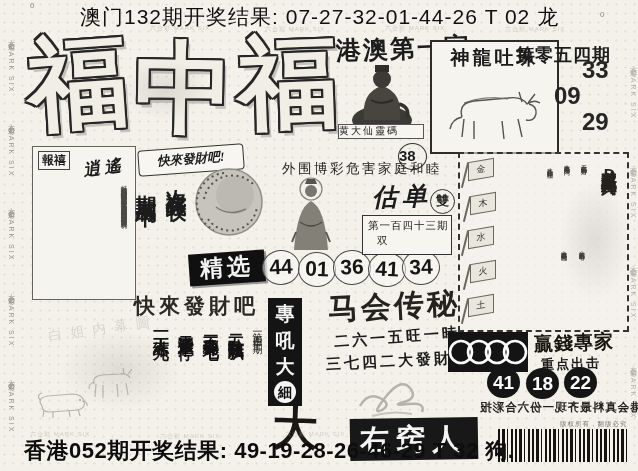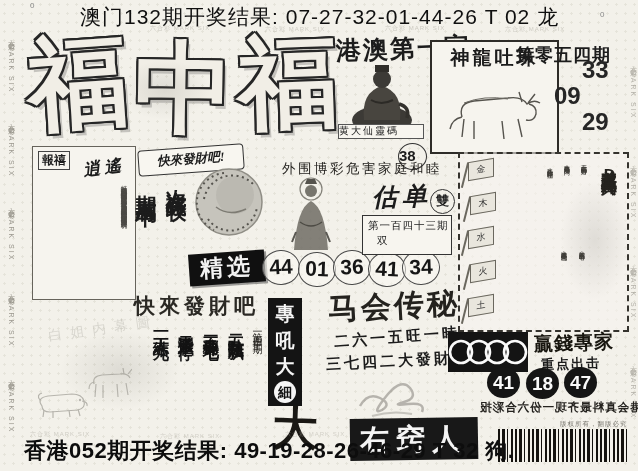--- a/index.html
+++ b/index.html
@@ -207,21 +207,21 @@
       <circle cx="31" cy="20" r="11" stroke="#fafafa" stroke-width="2.6" fill="none"></circle>
       <circle cx="49" cy="20" r="11" stroke="#fafafa" stroke-width="2.6" fill="none"></circle>
       <circle cx="67" cy="20" r="11" stroke="#fafafa" stroke-width="2.6" fill="none"></circle>
     </svg>
   </div>
 
   <div class="abs serif nowrap" style="left:534px;top:330px;font-weight:bold;font-size:19px;letter-spacing:1px;transform:rotate(-2deg);color:#18160f;">贏錢專家</div>
   <div class="abs serif nowrap" style="left:541px;top:355px;font-weight:bold;font-size:13px;letter-spacing:2px;transform:rotate(-2deg);">重点出击</div>
   <div class="abs blackpick" style="left:487px;top:367px;">41</div>
   <div class="abs blackpick" style="left:526px;top:368px;">18</div>
-  <div class="abs blackpick" style="left:564px;top:367px;">47</div>
+  <div class="abs blackpick" style="left:564px;top:367px;">22</div>
   <div class="abs serif nowrap" style="left:479px;top:400px;font-weight:bold;font-size:11.5px;letter-spacing:1px;color:#24221e;transform:scaleX(-1);">港会真料最齐现一份六合彩报</div>
 
   <div class="abs barcode" style="left:498px;top:429px;width:130px;height:33px;"></div>
   <div class="abs nowrap" style="left:560px;top:420px;font-size:6.5px;color:#77756d;letter-spacing:1px;">版权所有，翻版必究</div>
 
   <div class="abs serif" style="left:350px;top:418px;width:128px;height:42px;background:#181818;color:#f5f5f5;text-align:center;line-height:42px;font-weight:bold;font-size:29px;letter-spacing:7px;transform:rotate(-1deg);">右窍人</div>
 
   <div class="abs serif nowrap" style="left:48px;top:320px;font-size:14px;color:#8a887f;opacity:.25;letter-spacing:8px;transform:rotate(-8deg);">白姐内幕圖</div>
   <div class="abs" style="left:30px;top:386px;width:60px;height:34px;opacity:.55;">
     <svg width="60" height="34" viewBox="0 0 60 34">

